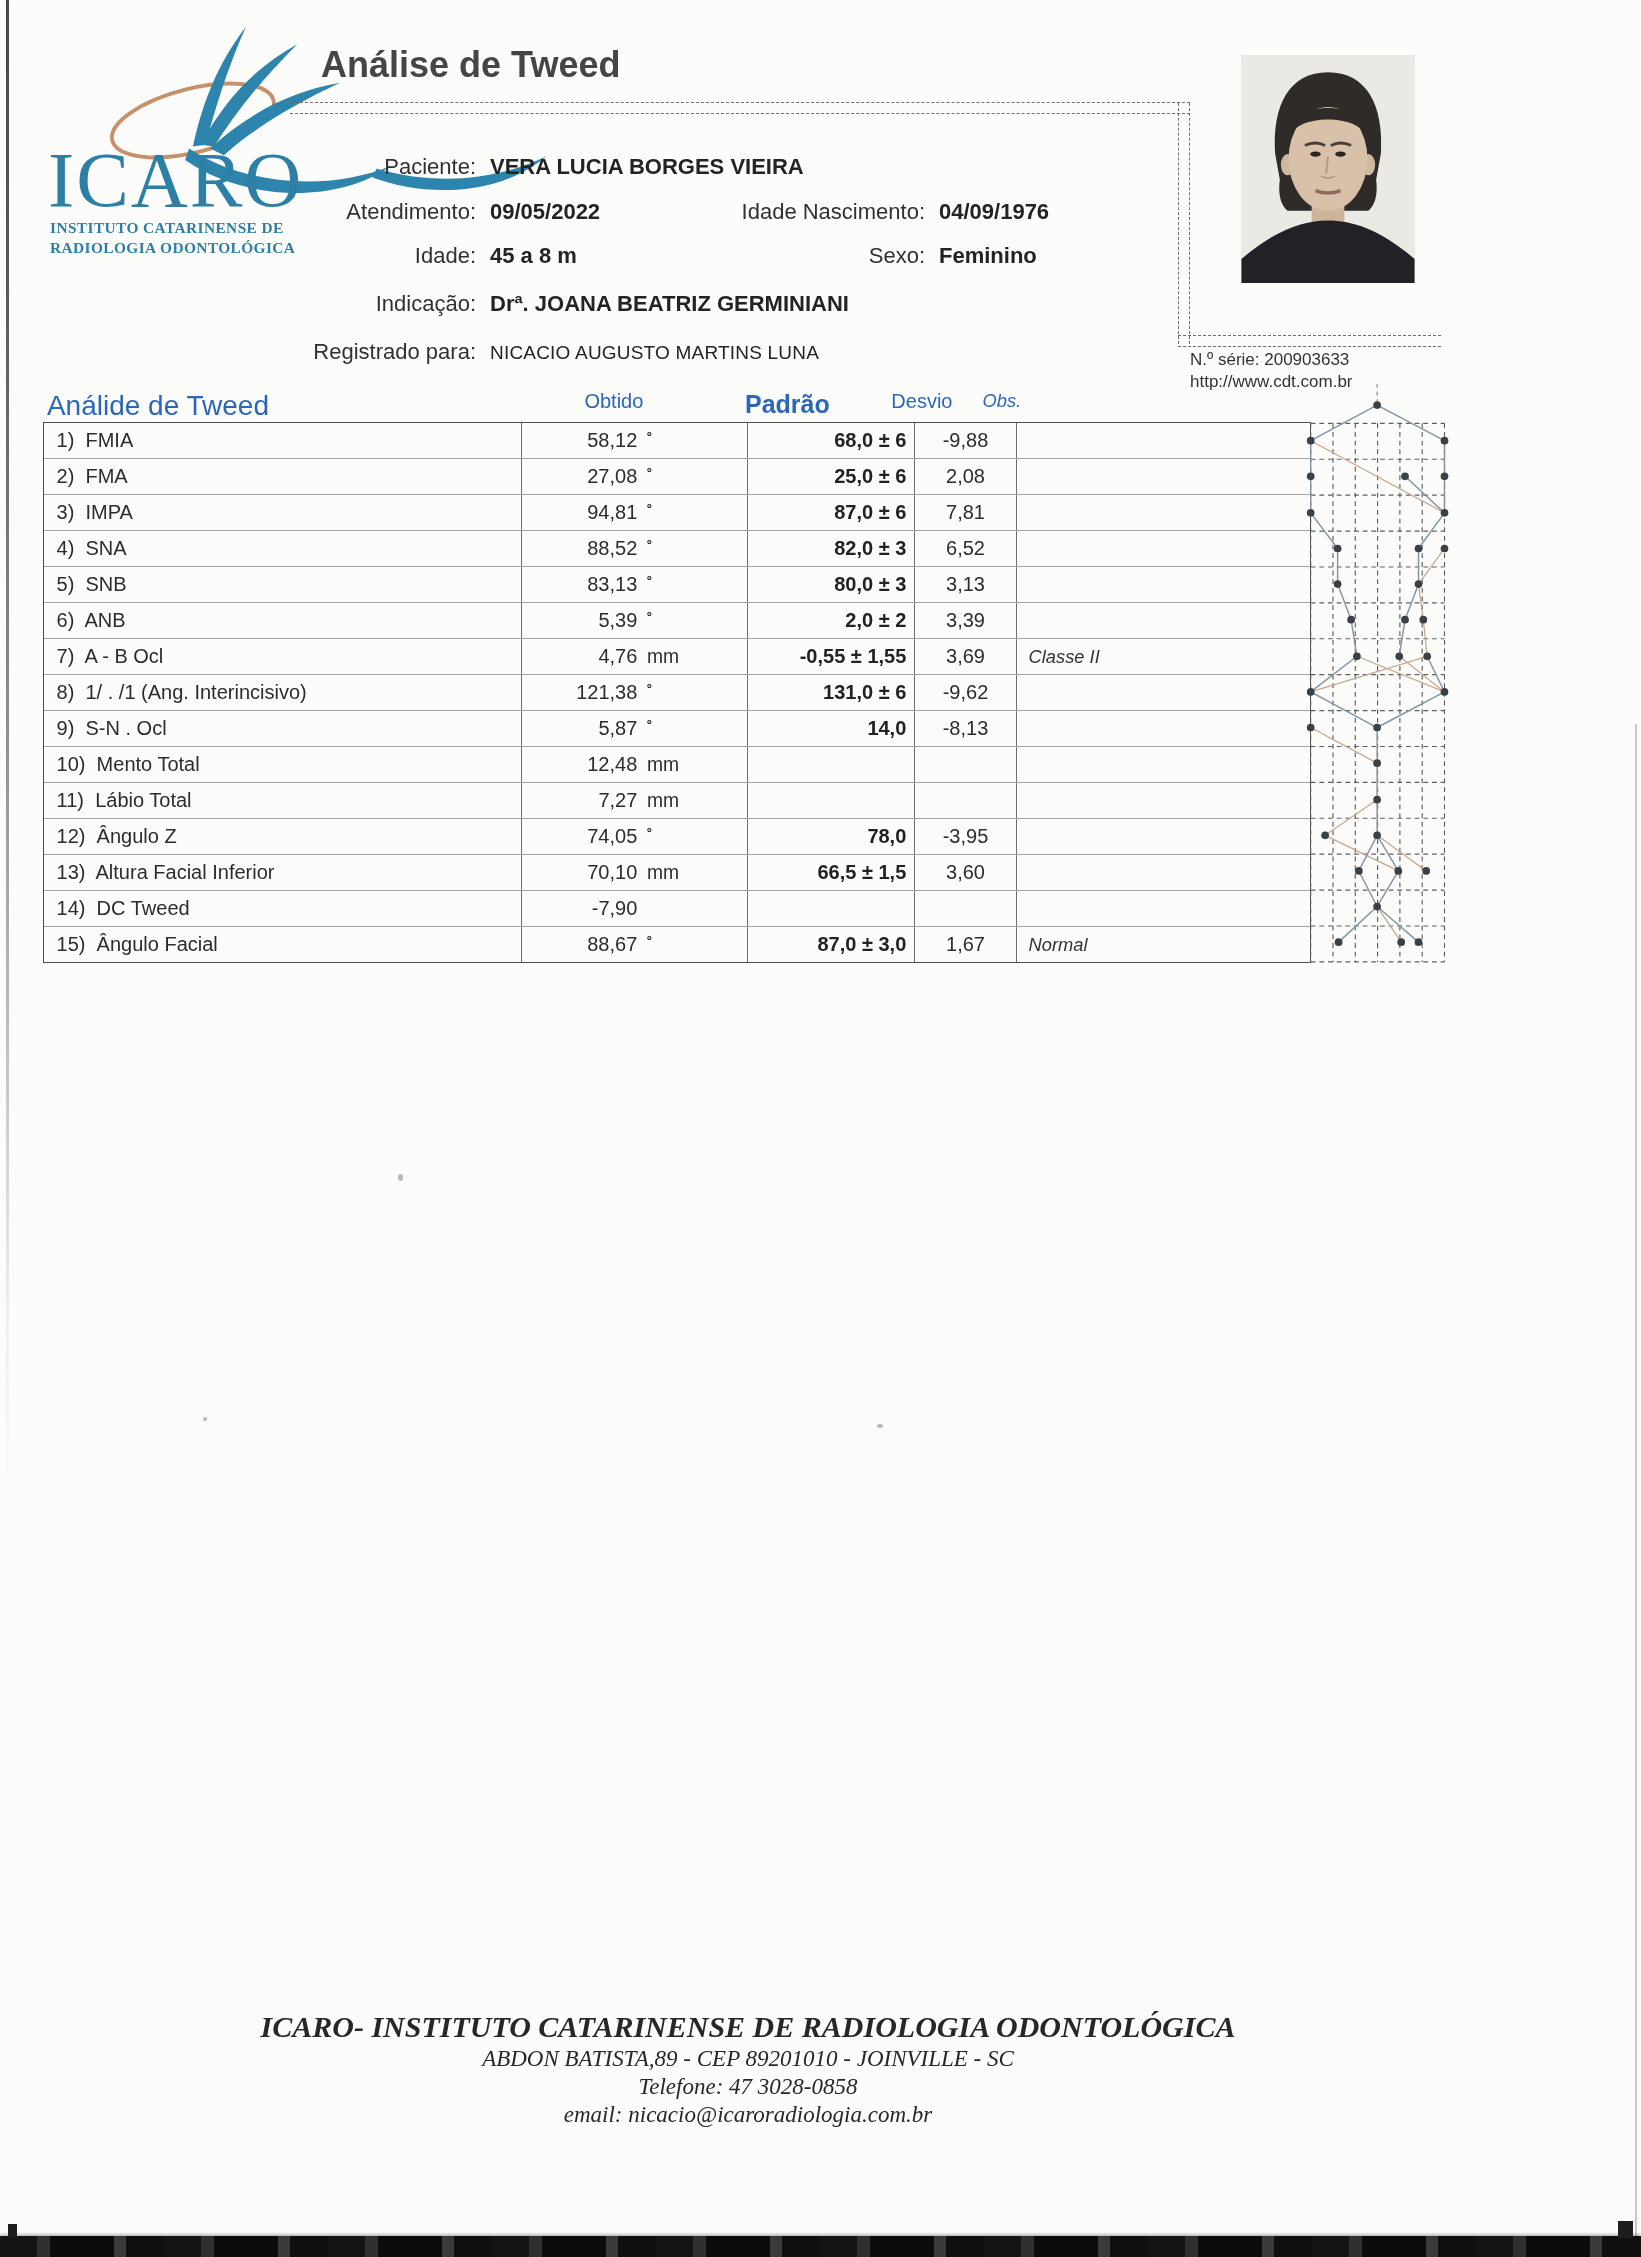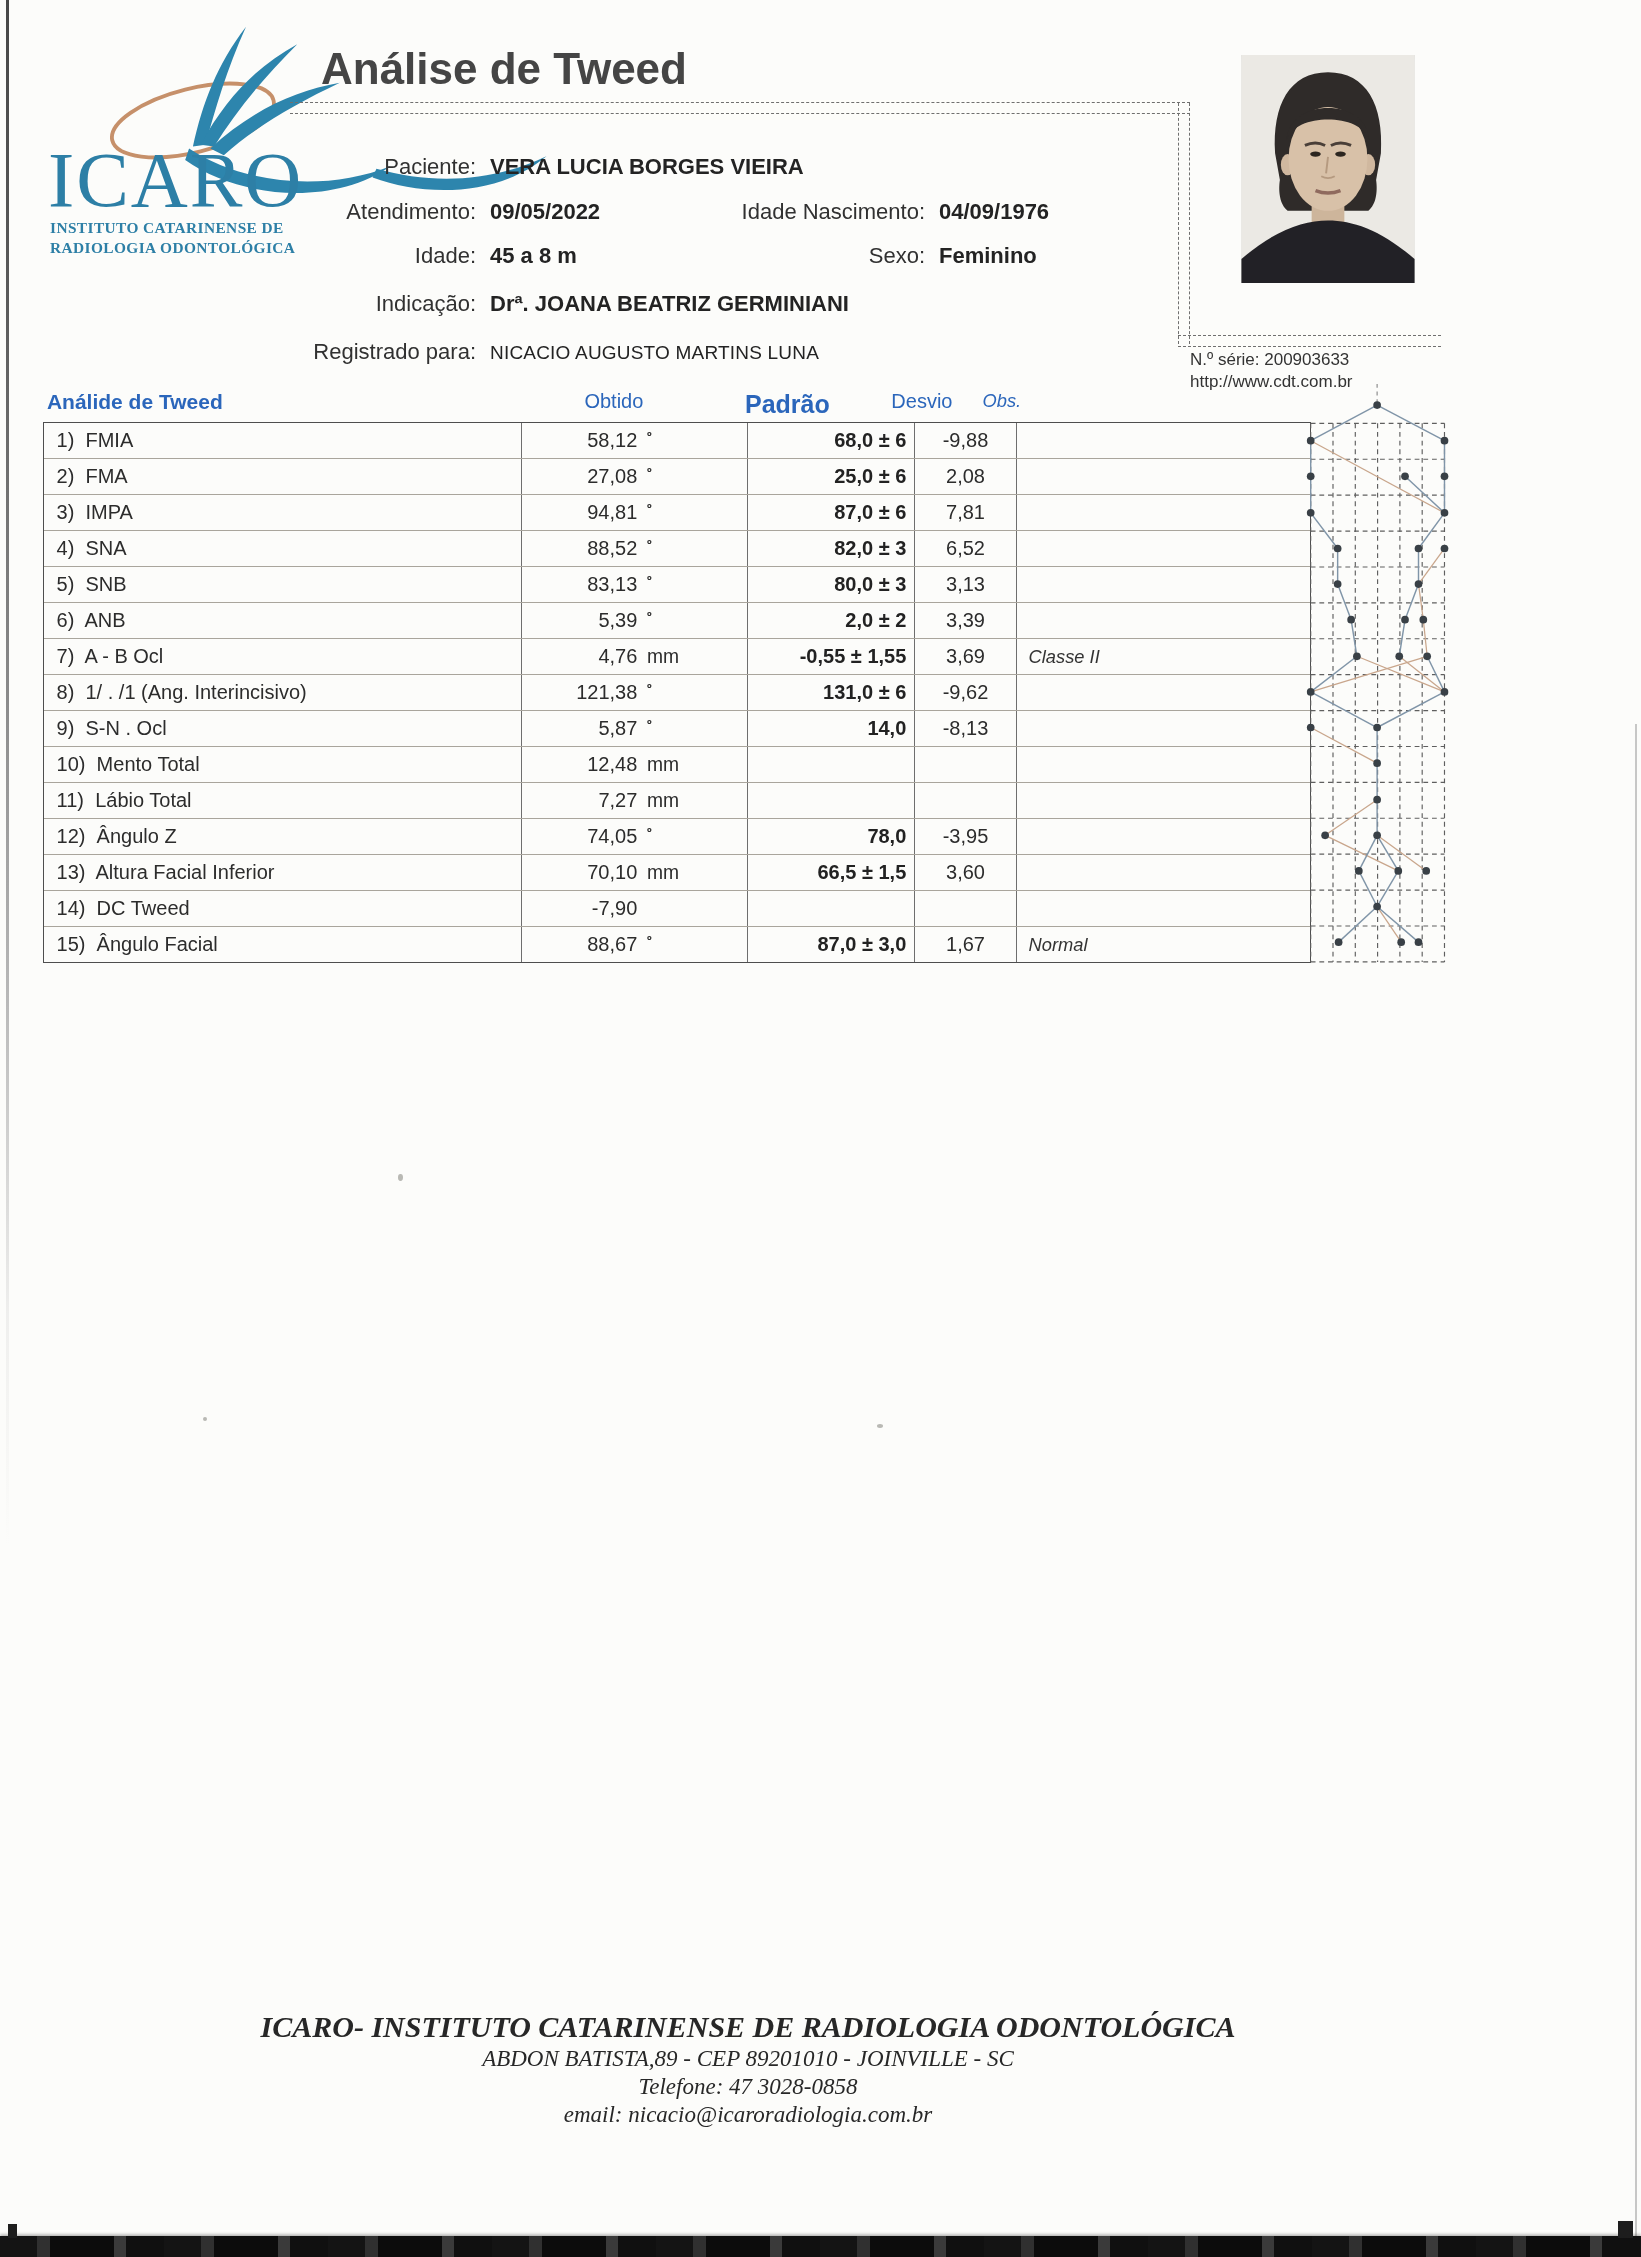--- a/index.html
+++ b/index.html
@@ -22,21 +22,21 @@
   
   #logo-swoosh{left:48px;top:21px;}
   #logo-text{left:48px;top:140px;font-family:"Liberation Serif",serif;font-size:79px;line-height:1;
     color:#2d7fa6;letter-spacing:1.9px;font-weight:400;}
   .logo-sub{left:50px;font-family:"Liberation Serif",serif;font-size:15.4px;font-weight:700;
     color:#2d7fa6;letter-spacing:0.4px;}
   #logo-sub1{top:219px;}
   #logo-sub2{top:239px;}
 
   
-  #page-title{left:321px;top:44px;font-size:44px;font-weight:700;color:#454545;letter-spacing:0;text-align:right;}
+  #page-title{left:321px;top:44px;font-size:36px;font-weight:700;color:#454545;letter-spacing:0;text-align:right;}
   .dash-h{height:0;border-top:1.9px dashed #6f6f6f;}
   .dash-v{width:0;border-left:1.9px dashed #6f6f6f;}
   #title-dash1{left:290px;top:102px;width:900px;}
   #title-dash2{left:290px;top:113px;width:900px;}
   #vert-dash1{left:1178px;top:103px;height:241px;}
   #vert-dash2{left:1189px;top:103px;height:241px;}
   #bottom-dash1{left:1178px;top:335px;width:263px;}
   #bottom-dash2{left:1178px;top:346px;width:263px;}
 
   
@@ -53,21 +53,21 @@
   .p-value2{position:absolute;left:939px;font-weight:700;color:#232323;white-space:nowrap;}
   .p-row.small-value .p-value{font-size:19px;font-weight:400;letter-spacing:0.2px;top:2.9px;}
 
   
   #photo-frame{left:1241px;top:55px;width:174px;height:228px;box-shadow:inset 0 0 9.7px rgba(60,60,60,.2);}
   #serial-line1{left:1190px;top:350px;font-size:17px;color:#333;}
   #serial-line2{left:1190px;top:372px;font-size:17px;color:#333;}
 
   
   #table-header{left:43px;top:390px;width:1268px;height:29px;display:flex;color:#2b66bb;}
-  #table-header .h-name{width:477px;font-size:21px;font-weight:700;padding-left:3.9px;}
+  #table-header .h-name{width:477px;font-size:28px;font-weight:400;padding-left:3.9px;}
   #table-header .h-obtido{width:180px;font-size:20px;text-align:center;}
   #table-header .h-padrao{width:167px;font-size:25px;font-weight:700;text-align:center;}
   #table-header .h-desvio{width:102px;font-size:20px;text-align:center;}
   #table-header .h-obs{flex:1;font-size:18.3px;font-style:italic;padding-left:9.7px;}
 
   #analysis-table{left:43px;top:422px;width:1268px;height:541px;border:1.9px solid #4e4e4e;
     display:flex;flex-direction:column;box-sizing:border-box;background:transparent;}
   .t-row{flex:1;display:flex;align-items:center;box-sizing:border-box;}
   .t-row + .t-row{border-top:1.9px solid #a9a59c;}
   .t-cell{height:100%;display:flex;align-items:center;box-sizing:border-box;font-size:20px;color:#2c2c2c;}

